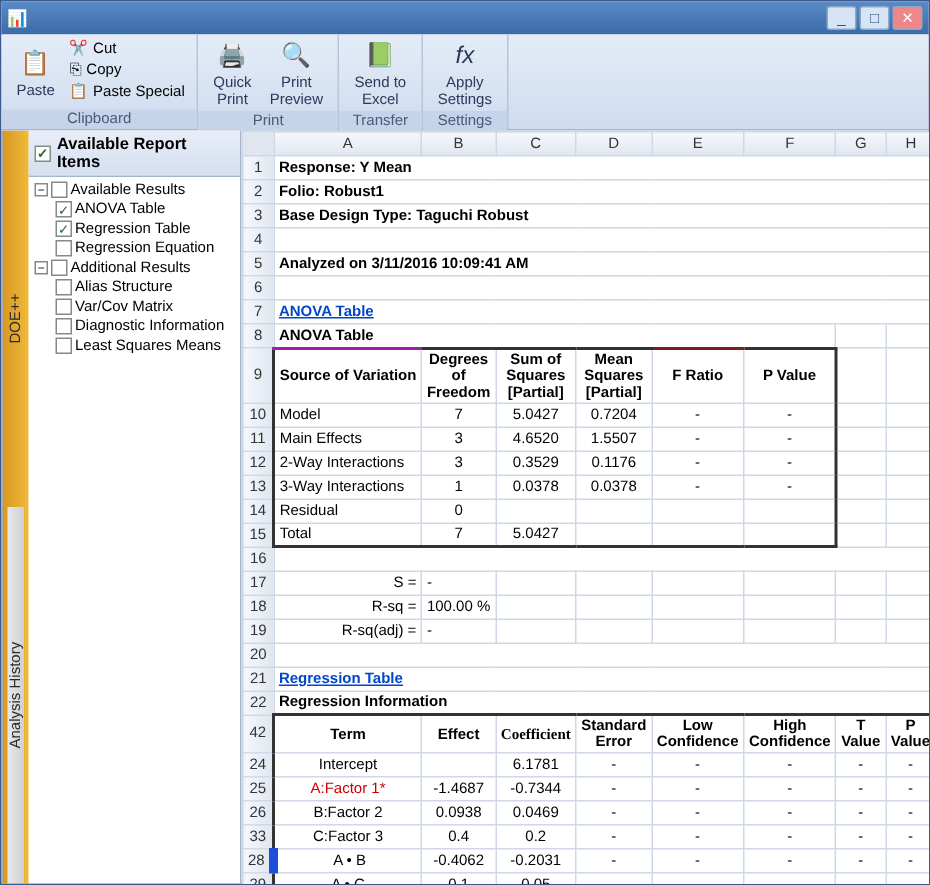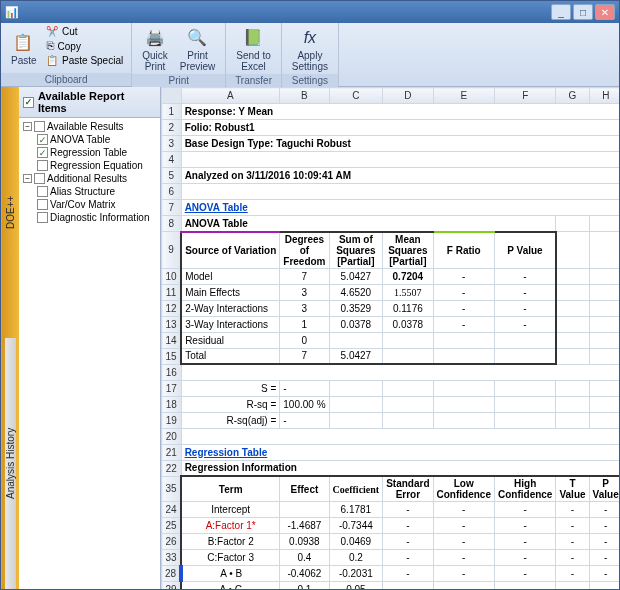--- a/index.html
+++ b/index.html
@@ -161,20 +161,24 @@
               <span>Alias Structure</span>
             </div>
             <div class="tree-item child">
               <span class="chk "></span>
               <span>Var/Cov Matrix</span>
             </div>
             <div class="tree-item child">
               <span class="chk "></span>
               <span>Diagnostic Information</span>
             </div>
+            <div class="tree-item child">
+              <span class="chk "></span>
+              <span>Least Squares Means</span>
+            </div>
           </div>
       </div>
     </div>
 
     <div class="sheet">
       <table class="grid" id="grid">
           <tbody>
             <tr>
               <th class="colh corner"></th>
               <th class="colh cA">A</th>
@@ -219,42 +223,42 @@
               <td colspan="6" class="bold"><b>ANOVA Table</b></td>
               <td class="cG"></td>
               <td class="cH"></td>
             </tr>
             <tr>
               <th class="rowh">9</th>
               <td class="bold" style="border-left:2px solid #333;border-top:2px solid #a21caf">Source of Variation</td>
               <td class="bold" style="text-align:center;border-top:2px solid #333">Degrees<br>of<br>Freedom</td>
               <td class="bold" style="text-align:center;border-top:2px solid #333">Sum of<br>Squares<br>[Partial]</td>
               <td class="bold" style="text-align:center;border-top:2px solid #333">Mean<br>Squares<br>[Partial]</td>
-              <td class="bold" style="text-align:center;border-top:2px solid #84cc16">F Ratio</td>
+              <td class="bold" style="text-align:center;border-top:2px solid #7f1d1d">F Ratio</td>
               <td class="bold" style="text-align:center;border-top:2px solid #333;border-right:2px solid #333">P Value</td>
               <td class="cG"></td>
               <td class="cH"></td>
             </tr>
             <tr>
               <th class="rowh">10</th>
               <td style="border-left:2px solid #333;">Model</td>
               <td style="text-align:center;">7</td>
               <td style="text-align:center;">5.0427</td>
-              <td style="text-align:center;font-weight:bold;">0.7204</td>
+              <td style="text-align:center;">0.7204</td>
               <td style="text-align:center;">-</td>
               <td style="text-align:center;border-right:2px solid #333;">-</td>
               <td class="cG"></td>
               <td class="cH"></td>
             </tr>
             <tr>
               <th class="rowh">11</th>
               <td style="border-left:2px solid #333;">   Main Effects</td>
               <td style="text-align:center;">3</td>
               <td style="text-align:center;">4.6520</td>
-              <td style="text-align:center;font-family:Liberation Serif, serif;">1.5507</td>
+              <td style="text-align:center;">1.5507</td>
               <td style="text-align:center;">-</td>
               <td style="text-align:center;border-right:2px solid #333;">-</td>
               <td class="cG"></td>
               <td class="cH"></td>
             </tr>
             <tr>
               <th class="rowh">12</th>
               <td style="border-left:2px solid #333;">   2-Way Interactions</td>
               <td style="text-align:center;">3</td>
               <td style="text-align:center;">0.3529</td>
@@ -340,21 +344,21 @@
             </tr>
             <tr>
               <th class="rowh">21</th>
               <td colspan="8" class=""><span class="link">Regression Table</span></td>
             </tr>
             <tr>
               <th class="rowh">22</th>
               <td colspan="8" class="bold"><b>Regression Information</b></td>
             </tr>
             <tr>
-              <th class="rowh">35</th>
+              <th class="rowh">42</th>
               <td class="bold" style="text-align:center;border-top:2px solid #333;border-left:2px solid #333;">Term</td>
               <td class="bold" style="text-align:center;border-top:2px solid #333;">Effect</td>
               <td class="bold" style="text-align:center;border-top:2px solid #333;font-family:Liberation Serif, serif;">Coefficient</td>
               <td class="bold" style="text-align:center;border-top:2px solid #333;">Standard<br>Error</td>
               <td class="bold" style="text-align:center;border-top:2px solid #333;">Low<br>Confidence</td>
               <td class="bold" style="text-align:center;border-top:2px solid #333;">High<br>Confidence</td>
               <td class="bold" style="text-align:center;border-top:2px solid #333;">T<br>Value</td>
               <td class="bold" style="text-align:center;border-top:2px solid #333;border-right:2px solid #333;">P<br>Value</td>
             </tr>
             <tr>
@@ -396,21 +400,21 @@
               <td class="" style="text-align:center;">0.4</td>
               <td class="" style="text-align:center;">0.2</td>
               <td class="" style="text-align:center;">-</td>
               <td class="" style="text-align:center;">-</td>
               <td class="" style="text-align:center;">-</td>
               <td class="" style="text-align:center;">-</td>
               <td class="" style="text-align:center;border-right:2px solid #333;">-</td>
             </tr>
             <tr>
               <th class="rowh">28</th>
-              <td class="" style="text-align:center;border-left:4px solid #1d4ed8;">A • B</td>
+              <td class="" style="text-align:center;border-left:6px solid #1d4ed8;">A • B</td>
               <td class="" style="text-align:center;">-0.4062</td>
               <td class="" style="text-align:center;">-0.2031</td>
               <td class="" style="text-align:center;">-</td>
               <td class="" style="text-align:center;">-</td>
               <td class="" style="text-align:center;">-</td>
               <td class="" style="text-align:center;">-</td>
               <td class="" style="text-align:center;border-right:2px solid #333;">-</td>
             </tr>
             <tr>
               <th class="rowh">29</th>

